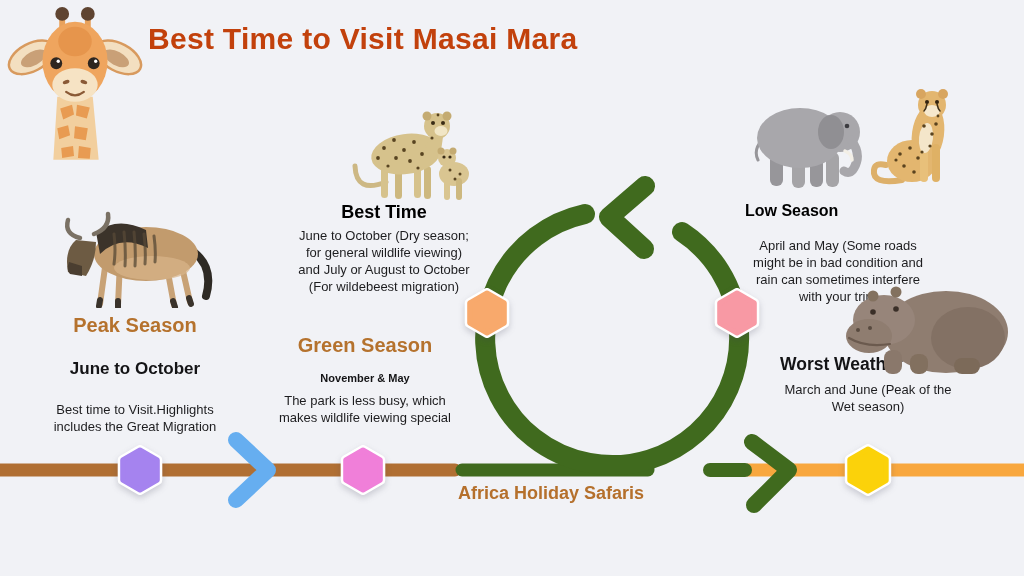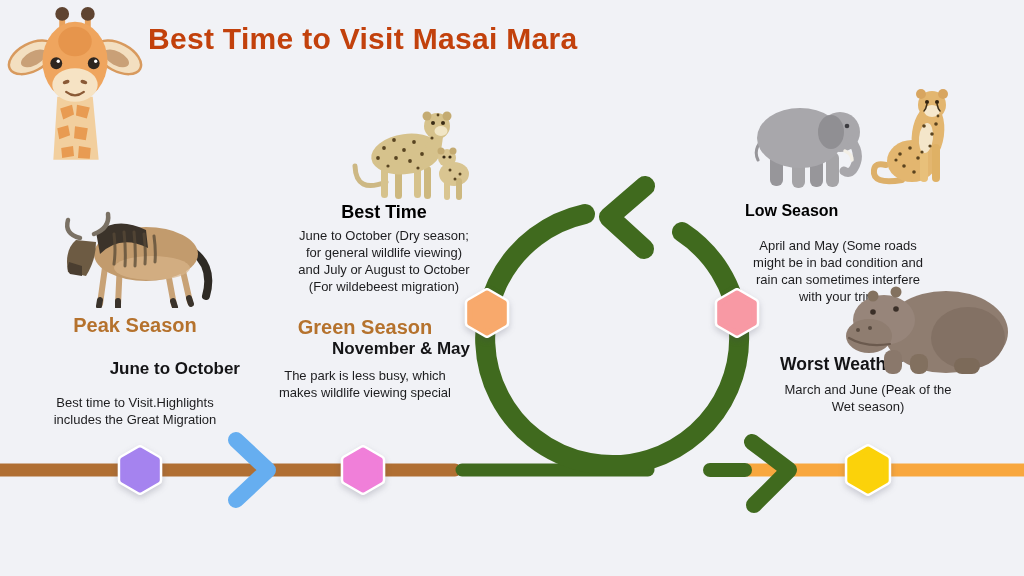--- a/index.html
+++ b/index.html
@@ -10,21 +10,21 @@
   }
   .abs{position:absolute;}
   .center{text-align:center;}
   .title{
     font-size:30px;font-weight:800;color:#c2410c;letter-spacing:.3px;white-space:nowrap;
   }
   .heading-brown{font-size:20px;font-weight:800;color:#b5722d;}
   .heading-green{font-size:18px;font-weight:800;color:#000000;text-align:center;}
   .heading-orange{font-size:16px;font-weight:800;color:#000000;}
   .heading-dark{font-size:17.5px;font-weight:800;color:#141416;}
-  .subheading{font-size:17px;font-weight:800;color:#141416;text-align:right;}
+  .subheading{font-size:17px;font-weight:800;color:#141416;}
   .body-text{
     font-size:13px;font-weight:400;line-height:1.3;color:#1d1d1f;
     white-space:pre-line;
   }
   .brand{font-size:18px;font-weight:800;color:#b5702c;}
   .hex{filter:drop-shadow(0 3px 3px rgba(60,60,80,.22));}
   svg{display:block;}
 </style>
 </head>
 <body>
@@ -69,47 +69,48 @@
     <polygon points="0,-20 17.3,-10 17.3,10 0,20 -17.3,10 -17.3,-10" stroke-width="5" stroke-linejoin="round" fill="#f899a4" stroke="#f899a4"></polygon>
   </svg>
 
   <svg class="abs hex" style="left:839px;top:441px" width="58" height="58" viewBox="-29 -29 58 58">
     <polygon points="0,-21 18.2,-10.5 18.2,10.5 0,21 -18.2,10.5 -18.2,-10.5" fill="#fff" stroke-width="10" stroke-linejoin="round" stroke="#ffffff"></polygon>
     <polygon points="0,-21 18.2,-10.5 18.2,10.5 0,21 -18.2,10.5 -18.2,-10.5" stroke-width="5" stroke-linejoin="round" fill="#fbd20a" stroke="#fbd20a"></polygon>
   </svg>
 
   <div class="abs title" style="left:148px;top:22px">Best Time to Visit Masai Mara</div>
 
+  <div class="abs brand center" style="left:431px;top:483px;width:240px">Africa Holiday Safaris</div>
 
   <div class="abs center" style="left:274px;top:202px;width:220px">
     <div class="heading-green">Best Time</div>
     <div class="body-text" style="margin-top:5px">June to October (Dry season;
 for general wildlife viewing)
 and July or August to October
 (For wildebeest migration)</div>
   </div>
 
   <div class="abs" style="left:728px;top:202px;width:220px">
     <div class="heading-orange" style="padding-left:17px">Low Season</div>
     <div class="body-text center" style="margin-top:18px">April and May (Some roads
 might be in bad condition and
 rain can sometimes interfere
 with your trip)</div>
   </div>
 
   <div class="abs center" style="left:30px;top:314px;width:210px">
     <div class="heading-brown">Peak Season</div>
     <div class="subheading" style="margin-top:22px">June to October</div>
-    <div class="body-text" style="margin-top:16px">Best time to Visit.Highlights
+    <div class="body-text" style="margin-top:23px">Best time to Visit.Highlights
 includes the Great Migration</div>
   </div>
 
-  <div class="abs center" style="left:260px;top:316px;width:210px">
+  <div class="abs center" style="left:260px;top:334px;width:210px">
     <div class="heading-brown">Green Season</div>
-    <div class="subheading" style="font-size:17px">November &amp; May</div>
+    <div class="subheading" style="margin-top:15px;font-size:11px">November &amp; May</div>
     <div class="body-text" style="margin-top:9px">The park is less busy, which
 makes wildlife viewing special</div>
   </div>
 
   <div class="abs center" style="left:768px;top:354px;width:200px">
     <div class="heading-dark" style="text-align:left;padding-left:12px">Worst Weather</div>
     <div class="body-text" style="margin-top:7px">March and June (Peak of the
 Wet season)</div>
   </div>
 

